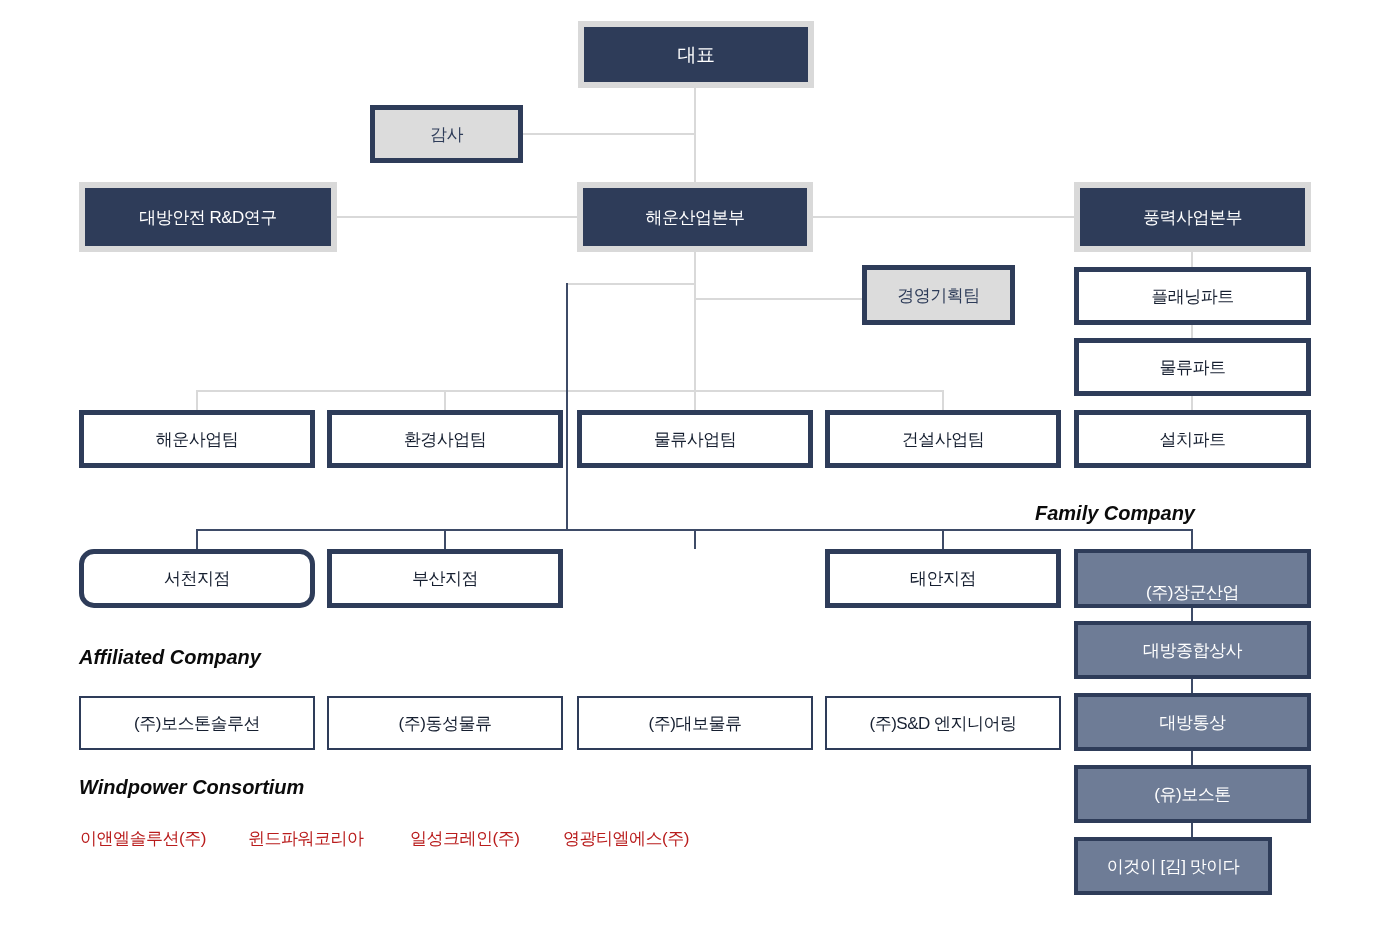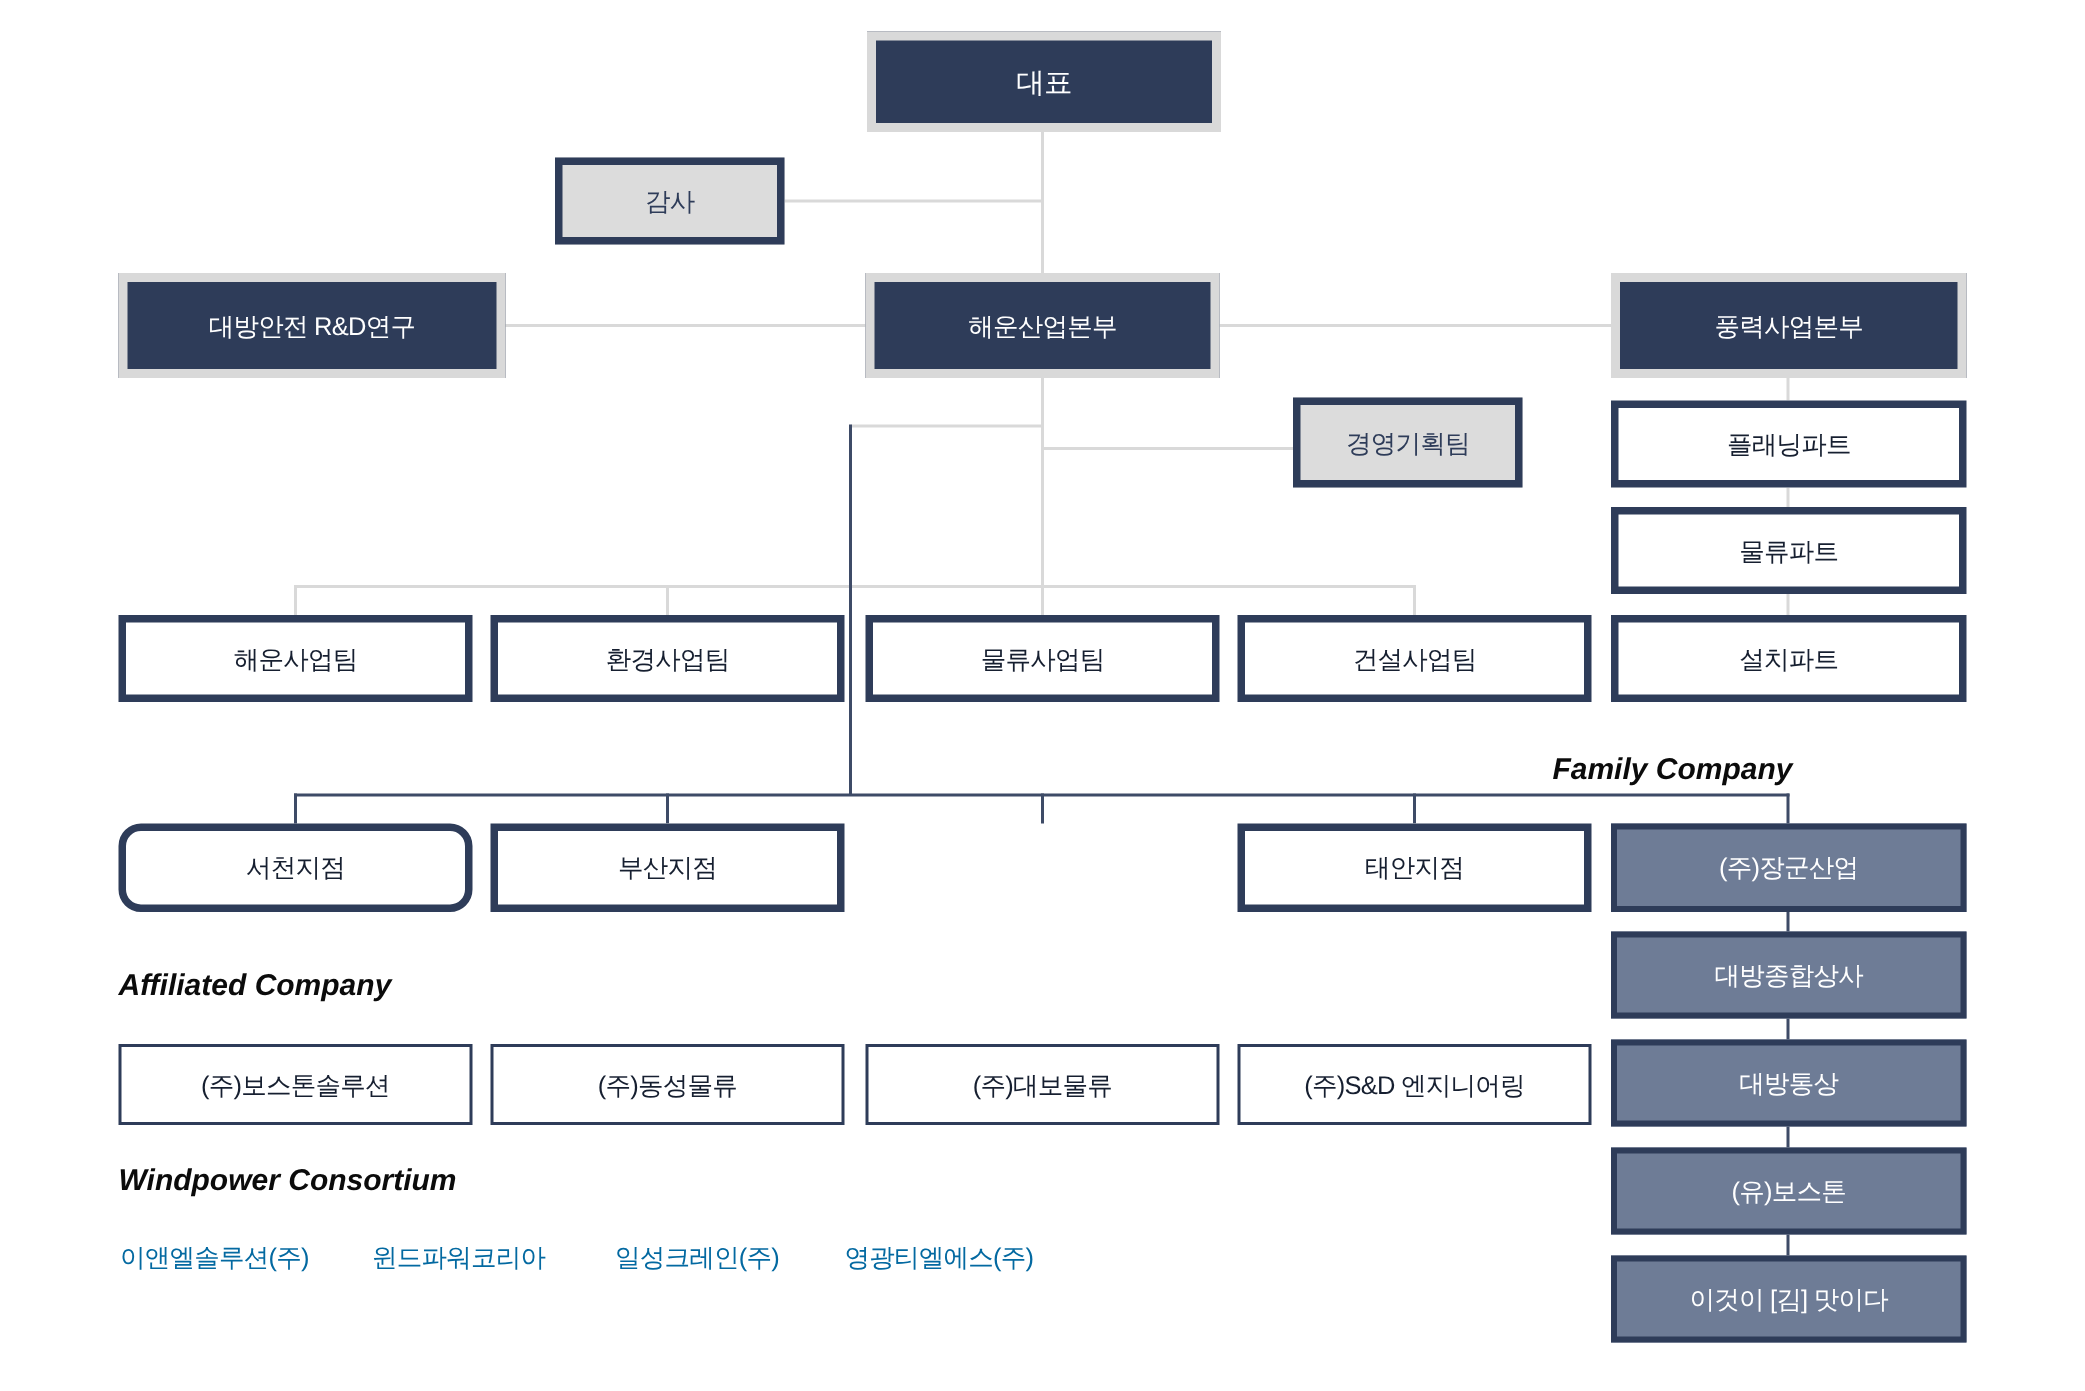--- a/index.html
+++ b/index.html
@@ -52,21 +52,21 @@
     font-size:20px;
     font-weight:bold;
     font-style:italic;
     color:#0b0b0b;
     letter-spacing:0;
     white-space:nowrap;
   }
   .consortium-item{
     position:absolute;
     font-size:17px;
-    color:#0369a1;
+    color:#b91c1c;
     letter-spacing:-0.5px;
     white-space:nowrap;
   }
 </style>
 </head>
 <body>
 
 <div id="canvas">
 
   <div class="line line-gray" style="left:694px;top:88px;width:2px;height:94px;"></div>
@@ -149,33 +149,33 @@
   <div class="box box-white" style="left:79px;top:549px;width:236px;height:59px;border-radius:15px;">
     <span>서천지점</span>
   </div>
   <div class="box box-white" style="left:327px;top:549px;width:236px;height:59px;">
     <span>부산지점</span>
   </div>
   <div class="box box-white" style="left:825px;top:549px;width:236px;height:59px;">
     <span>태안지점</span>
   </div>
 
-  <div class="box box-slate" style="left:1074px;top:549px;width:237px;height:59px;">
+  <div class="box box-slate" style="left:1074px;top:549px;width:237px;height:59px;align-items:flex-end;">
     <span>(주)장군산업</span>
   </div>
   <div class="box box-slate" style="left:1074px;top:621px;width:237px;height:58px;">
     <span>대방종합상사</span>
   </div>
   <div class="box box-slate" style="left:1074px;top:693px;width:237px;height:58px;">
     <span>대방통상</span>
   </div>
   <div class="box box-slate" style="left:1074px;top:765px;width:237px;height:58px;">
     <span>(유)보스톤</span>
   </div>
-  <div class="box box-slate" style="left:1074px;top:837px;width:237px;height:58px;">
+  <div class="box box-slate" style="left:1074px;top:837px;width:198px;height:58px;">
     <span>이것이 [김] 맛이다</span>
   </div>
 
   <div class="section-label" style="left:79px;top:646px;">
     <span>Affiliated Company</span>
   </div>
 
   <div class="box box-thin" style="left:79px;top:696px;width:236px;height:54px;">
     <span>(주)보스톤솔루션</span>
   </div>

